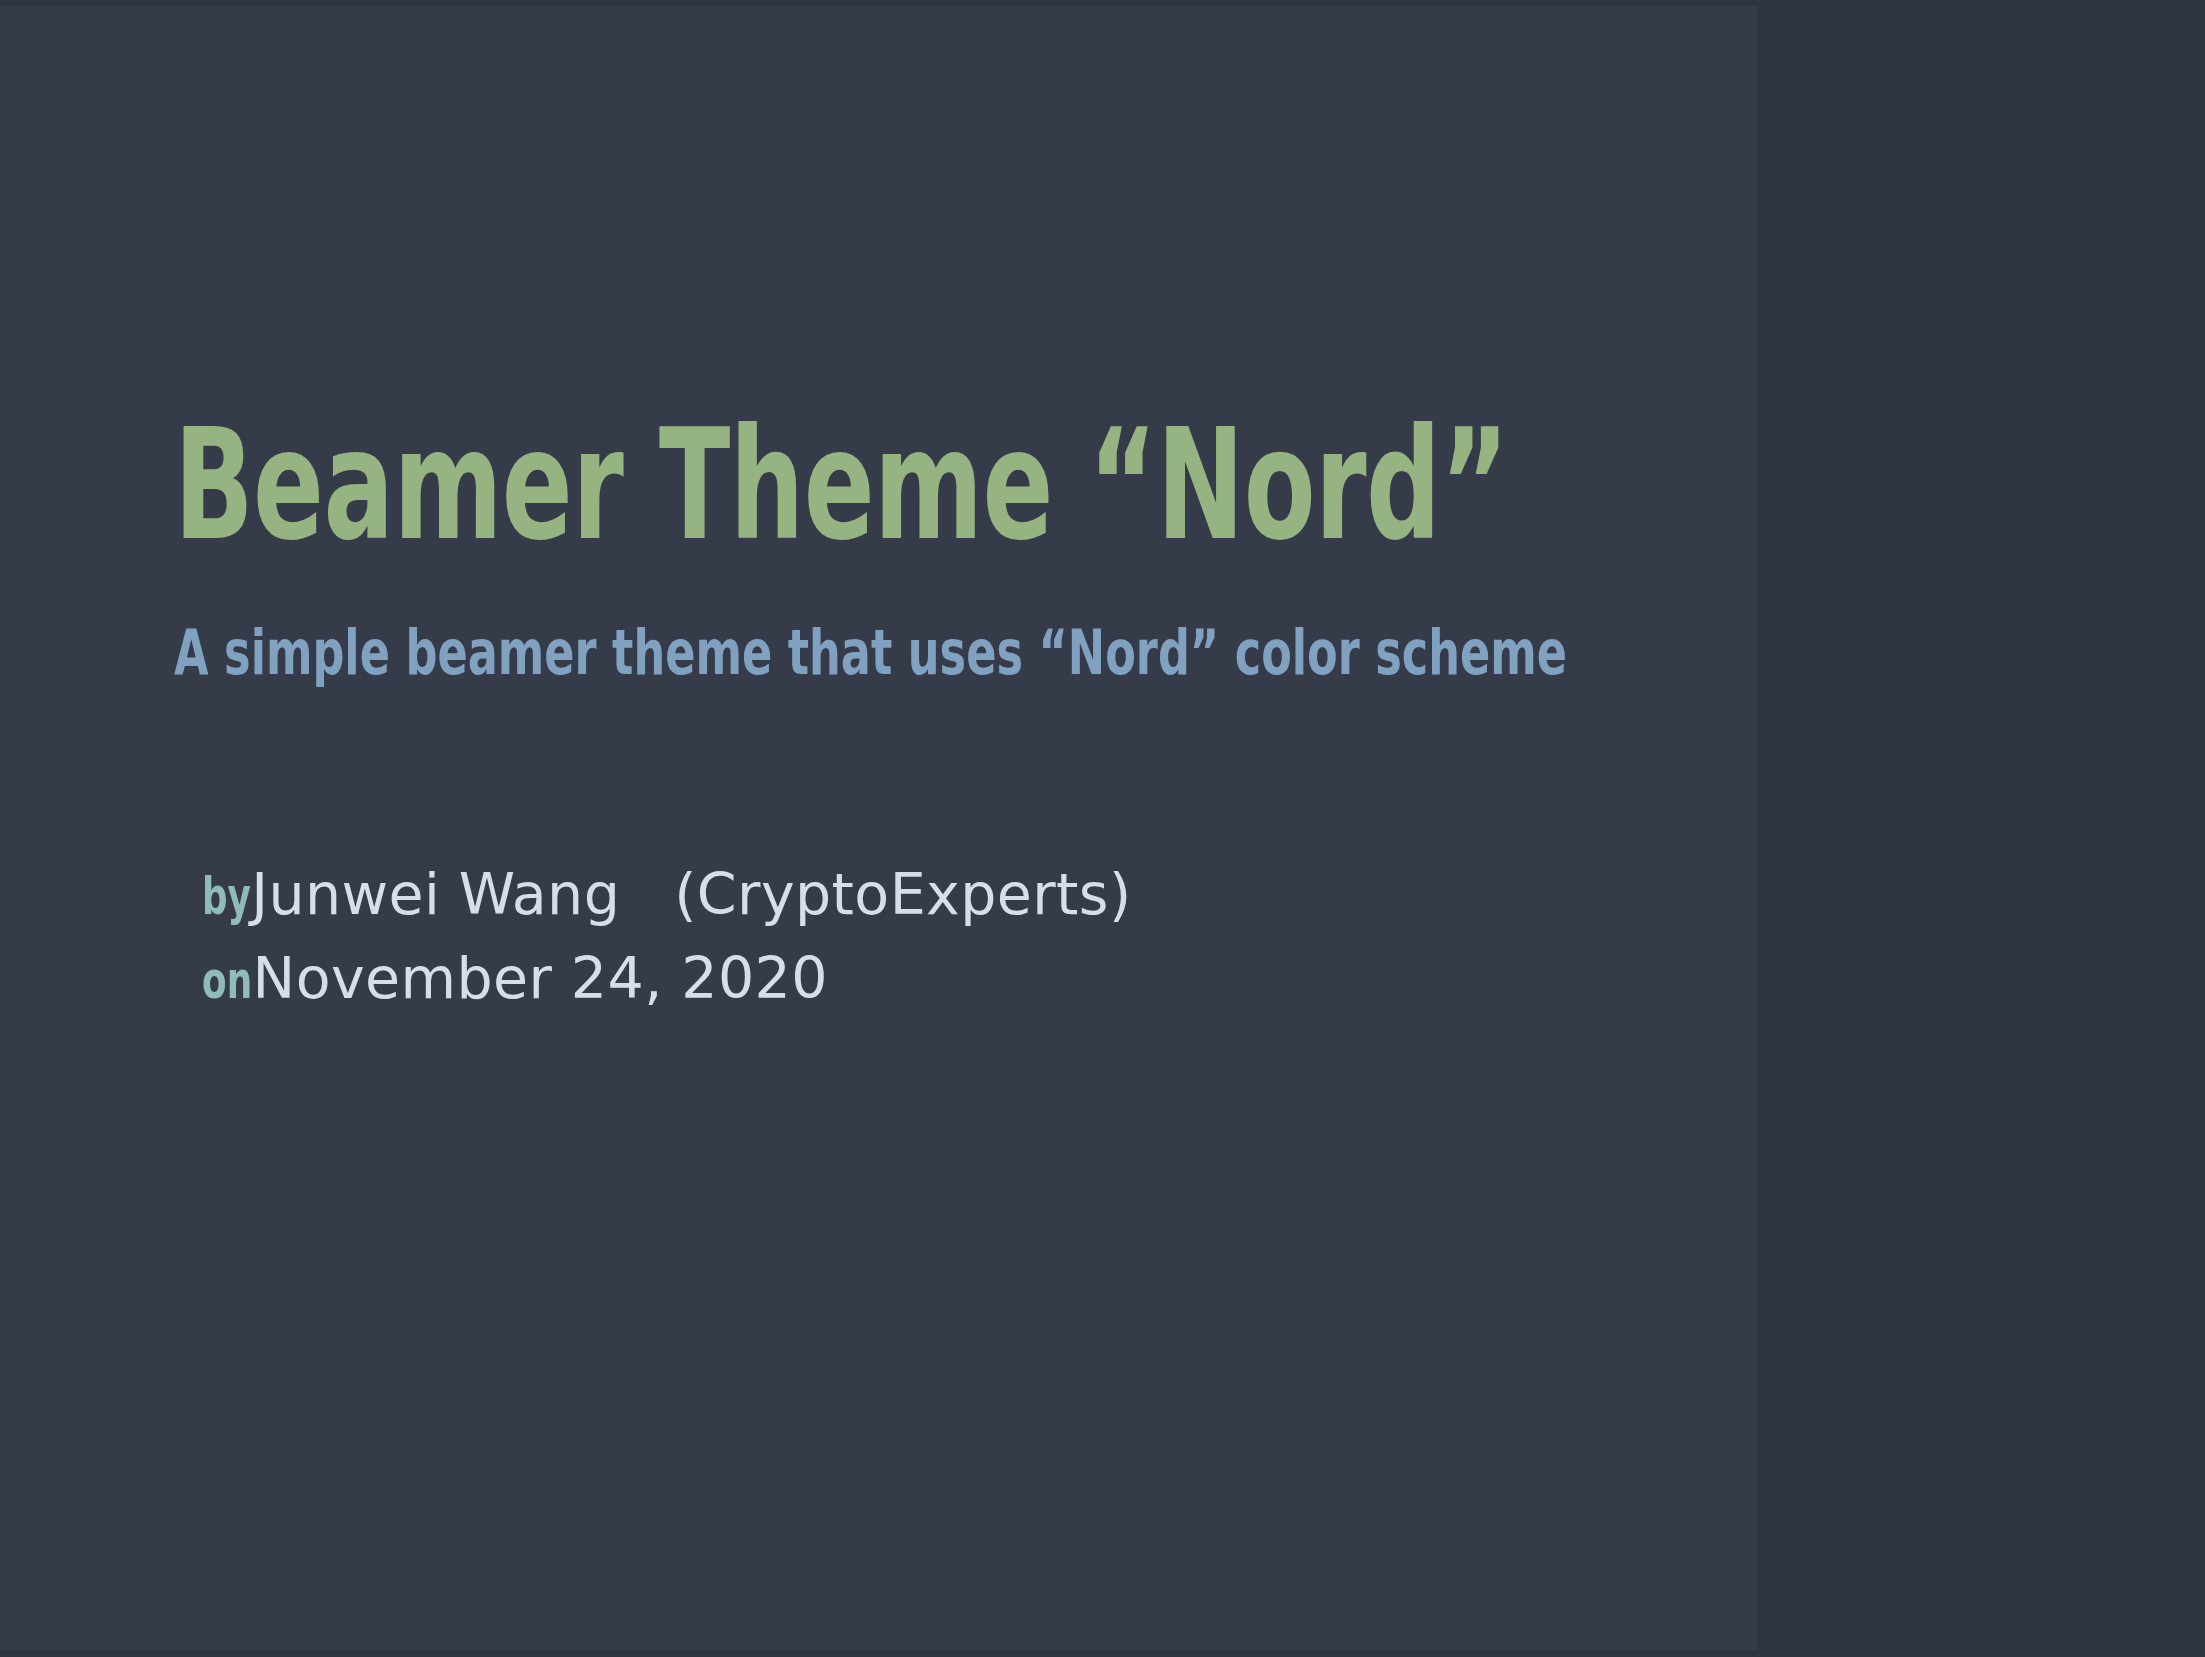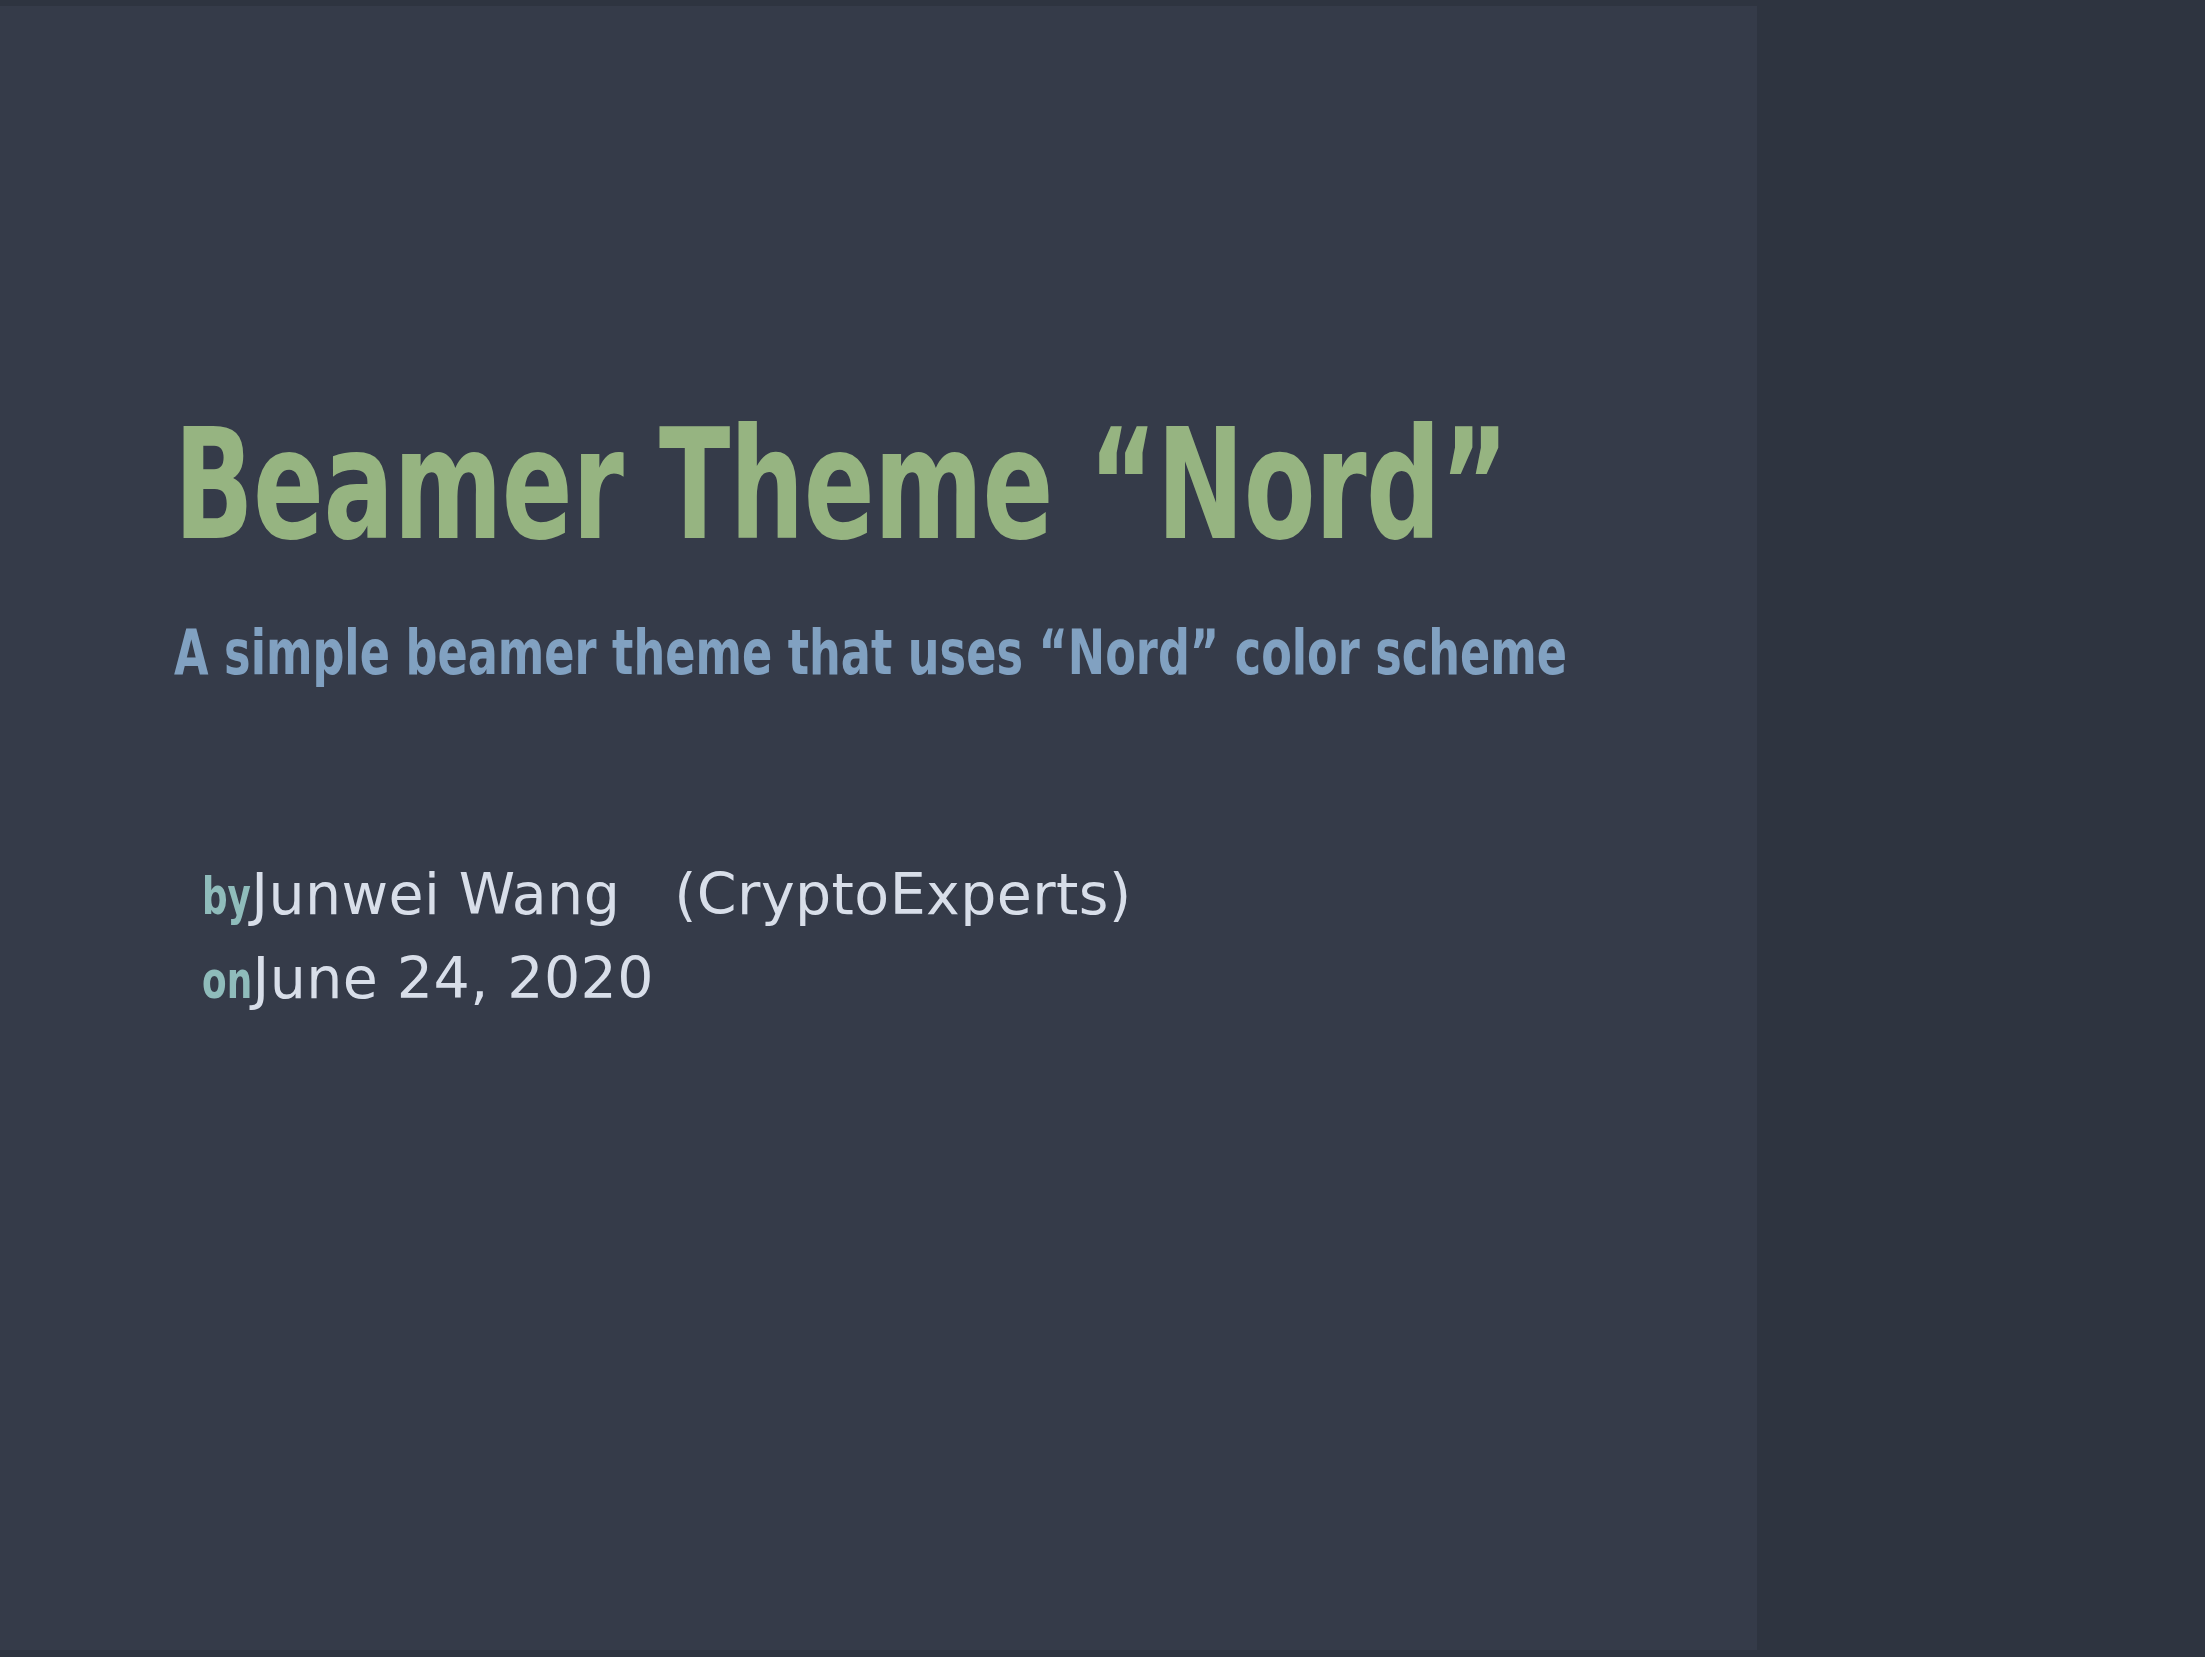--- a/index.html
+++ b/index.html
@@ -120,20 +120,20 @@
 
     <div class="subtitle">A simple beamer theme that uses “Nord” color scheme</div>
 
     <div class="meta">
 
       <div class="meta-line">
         <span class="meta-kw">by</span><span class="meta-txt">Junwei Wang</span><span class="meta-gap"></span><span class="meta-txt">(CryptoExperts)</span>
       </div>
 
       <div class="meta-line">
-        <span class="meta-kw">on</span><span class="meta-txt">June 24, 2020</span>
+        <span class="meta-kw">on</span><span class="meta-txt">November 24, 2020</span>
       </div>
 
     </div>
 
   </div>
 </div>
 
 
 </body></html>

